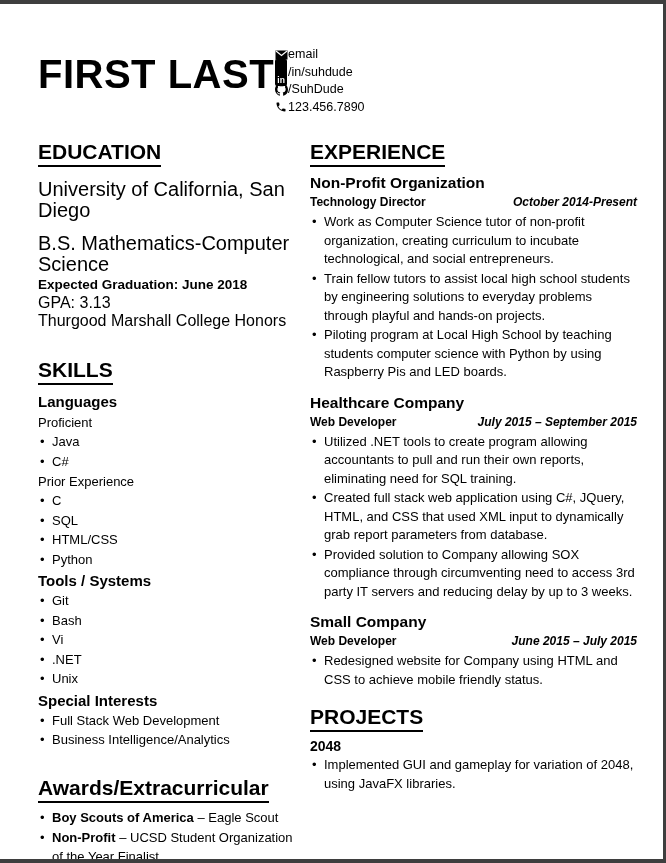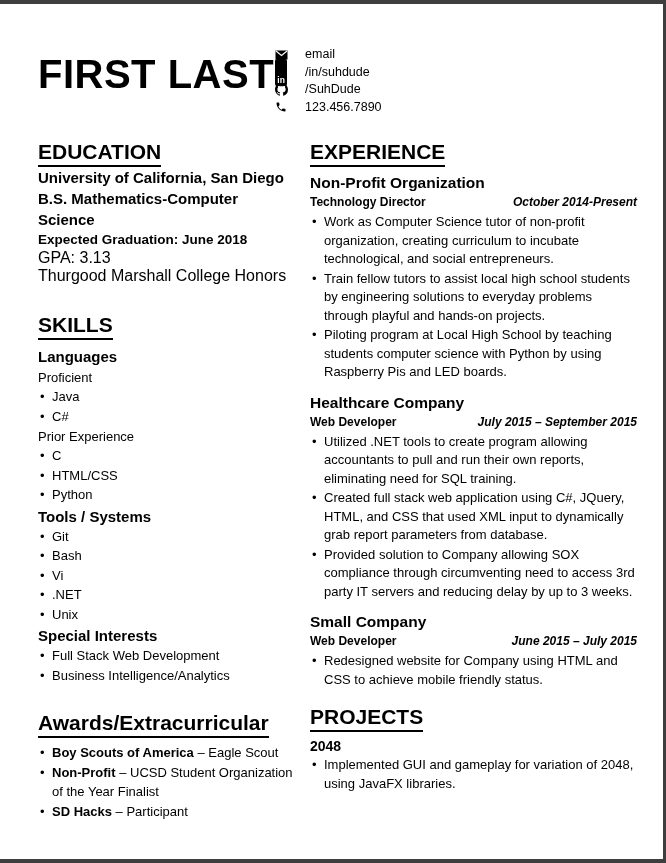--- a/index.html
+++ b/index.html
@@ -12,34 +12,34 @@
     border-bottom:4px solid #3e3e3e;
     border-right:3px solid #3e3e3e;
     padding:40px 26px 20px 38px;
     font-family:"Liberation Sans", sans-serif;
     color:#000;
     overflow:hidden;
   }
   header { display:flex; justify-content:flex-start; align-items:flex-start; }
   h1.name { font-size:40px; font-weight:bold; margin:10px 0 0 0; letter-spacing:0.5px; line-height:1; }
   .contact { font-size:12.5px; line-height:17.5px; margin-top:2px; min-width:118px; }
-  .contact-row { display:flex; align-items:center; gap:17px; white-space:nowrap; }
+  .contact-row { display:flex; align-items:center; gap:0; white-space:nowrap; }
   .cicon { width:14px; height:13px; display:inline-flex; align-items:center; justify-content:center; flex:none; }
   .cicon svg { display:block; }
   .li-badge { width:12px; height:27px; background:#000; color:#fff; border-radius:2px;
     font-size:8.5px; font-weight:bold; display:flex; align-items:flex-end; justify-content:center; line-height:11px; }
 
   .columns { display:flex; gap:16px; margin-top:24px; }
   .col-left  { width:256px; flex:none; }
   .col-right { flex:1; min-width:0; }
 
   .h2wrap { margin:0; }
   .h2 { font-size:21px; font-weight:bold; display:inline-block; border-bottom:2.5px solid #000; padding-bottom:1px; line-height:1.15; }
   .h3 { font-size:15px; font-weight:bold; margin:0; line-height:21px; }
-  .edu-line-b { font-size:15px; font-weight:bold; line-height:21px; }
+  .edu-line-b { font-size:20px; font-weight:normal; line-height:21px;margin-top:12px; }
   .edu-line-sb { font-size:13.5px; font-weight:bold; line-height:19px; }
   .edu-line { font-size:16px; line-height:18px; }
 
   .plainlabel { font-size:13px; line-height:19px; margin-top:1px; }
   ul.blist { list-style:none; margin:1px 0 0 0; padding:0; font-size:13px; line-height:18.5px; }
   ul.blist li { position:relative; padding-left:14px; margin-bottom:1px; }
   ul.blist li::before { content:"\2022"; position:absolute; left:2px; }
 
   .mt-skills { margin-top:28px; }
   .mt-group  { }
@@ -114,20 +114,21 @@
       </div>
       <div class="h3" style="margin-top:6px;">Languages</div>
       <div class="plainlabel">Proficient</div>
       <ul class="blist">
         <li>Java</li>
         <li>C#</li>
       </ul>
       <div class="plainlabel">Prior Experience</div>
       <ul class="blist">
         <li>C</li>
+        <li>SQL</li>
         <li>HTML/CSS</li>
         <li>Python</li>
       </ul>
 
       <div class="h3 mt-group">Tools / Systems</div>
       <ul class="blist">
         <li>Git</li>
         <li>Bash</li>
         <li>Vi</li>
         <li>.NET</li>

